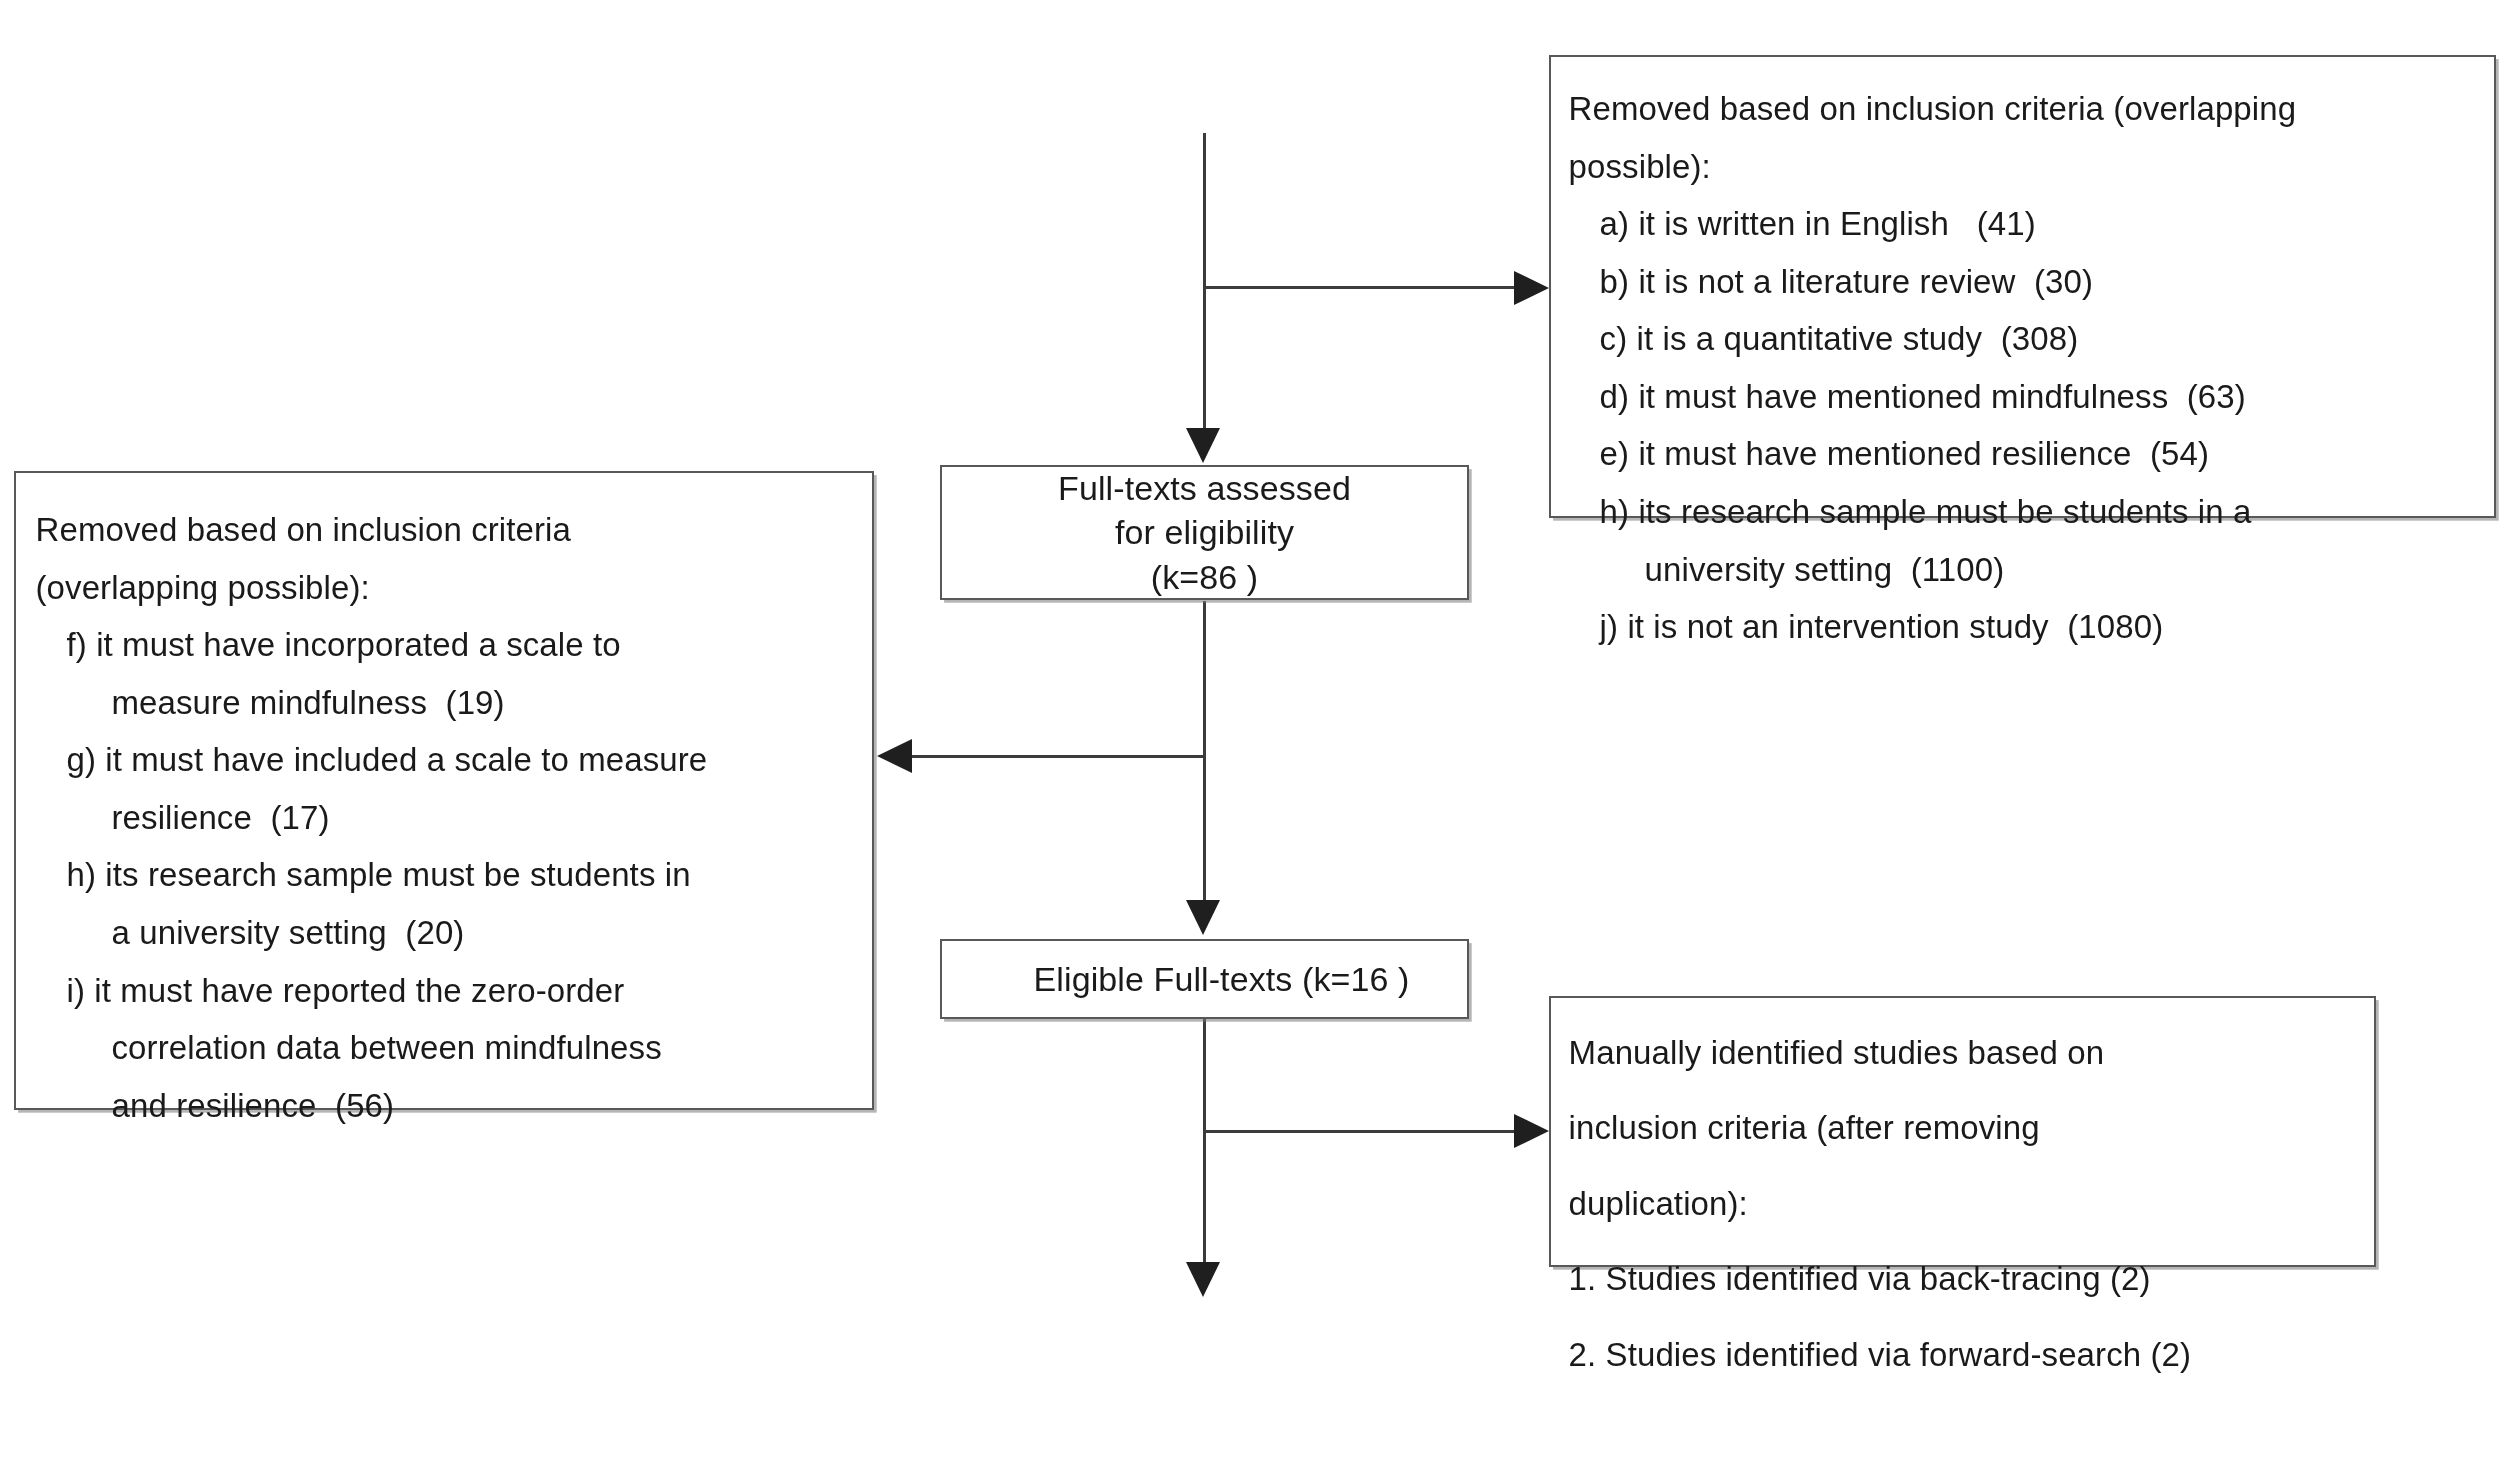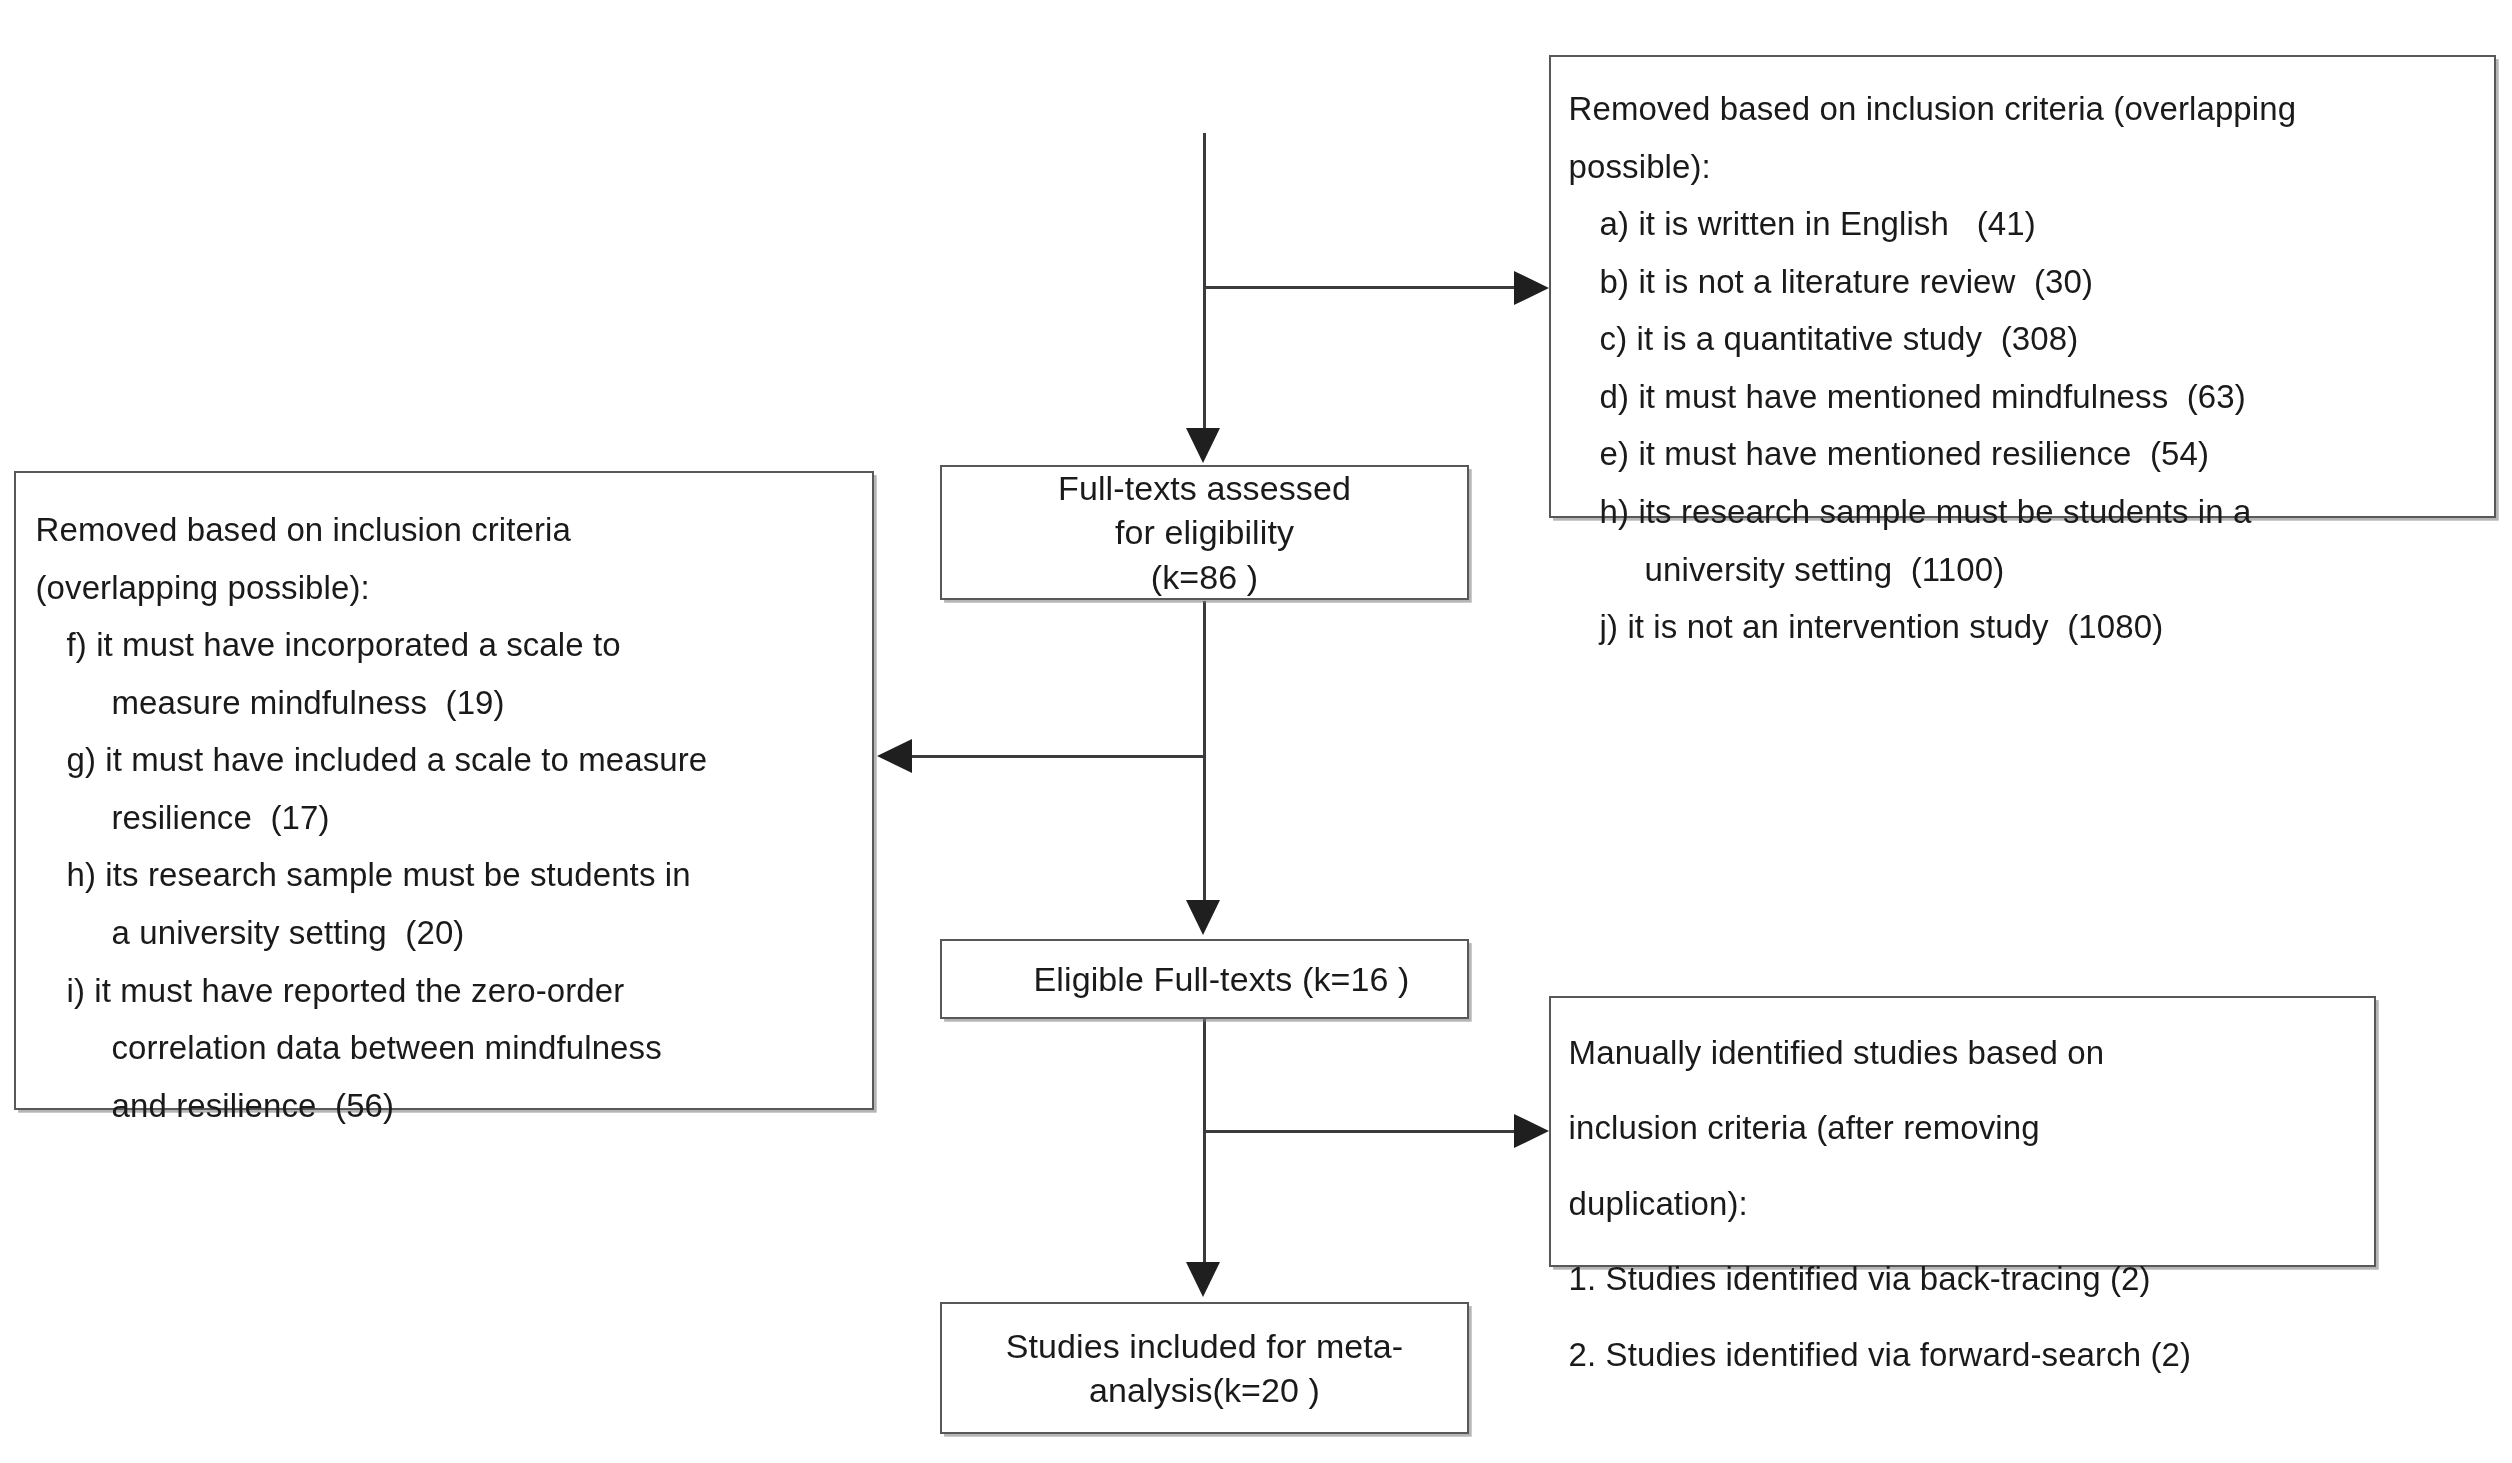--- a/index.html
+++ b/index.html
@@ -123,26 +123,20 @@
       <div class="line">(k=86 )</div>
     </div>
   </div>
 
   <div class="node center" id="box-eligible">
     <div class="body">
       <div class="line">Eligible Full-texts (k=16 )</div>
     </div>
   </div>
 
-  <div class="node center" id="box-included">
-    <div class="body">
-      <div class="line">Studies included for meta-</div>
-      <div class="line">analysis(k=20 )</div>
-    </div>
-  </div>
 
   <div class="node side" id="box-removed-right">
     <div class="body">
       <div class="line">Removed based on inclusion criteria (overlapping</div>
       <div class="line">possible):</div>
       <div class="line indent1">a) it is written in English   (41)</div>
       <div class="line indent1">b) it is not a literature review  (30)</div>
       <div class="line indent1">c) it is a quantitative study  (308)</div>
       <div class="line indent1">d) it must have mentioned mindfulness  (63)</div>
       <div class="line indent1">e) it must have mentioned resilience  (54)</div>

